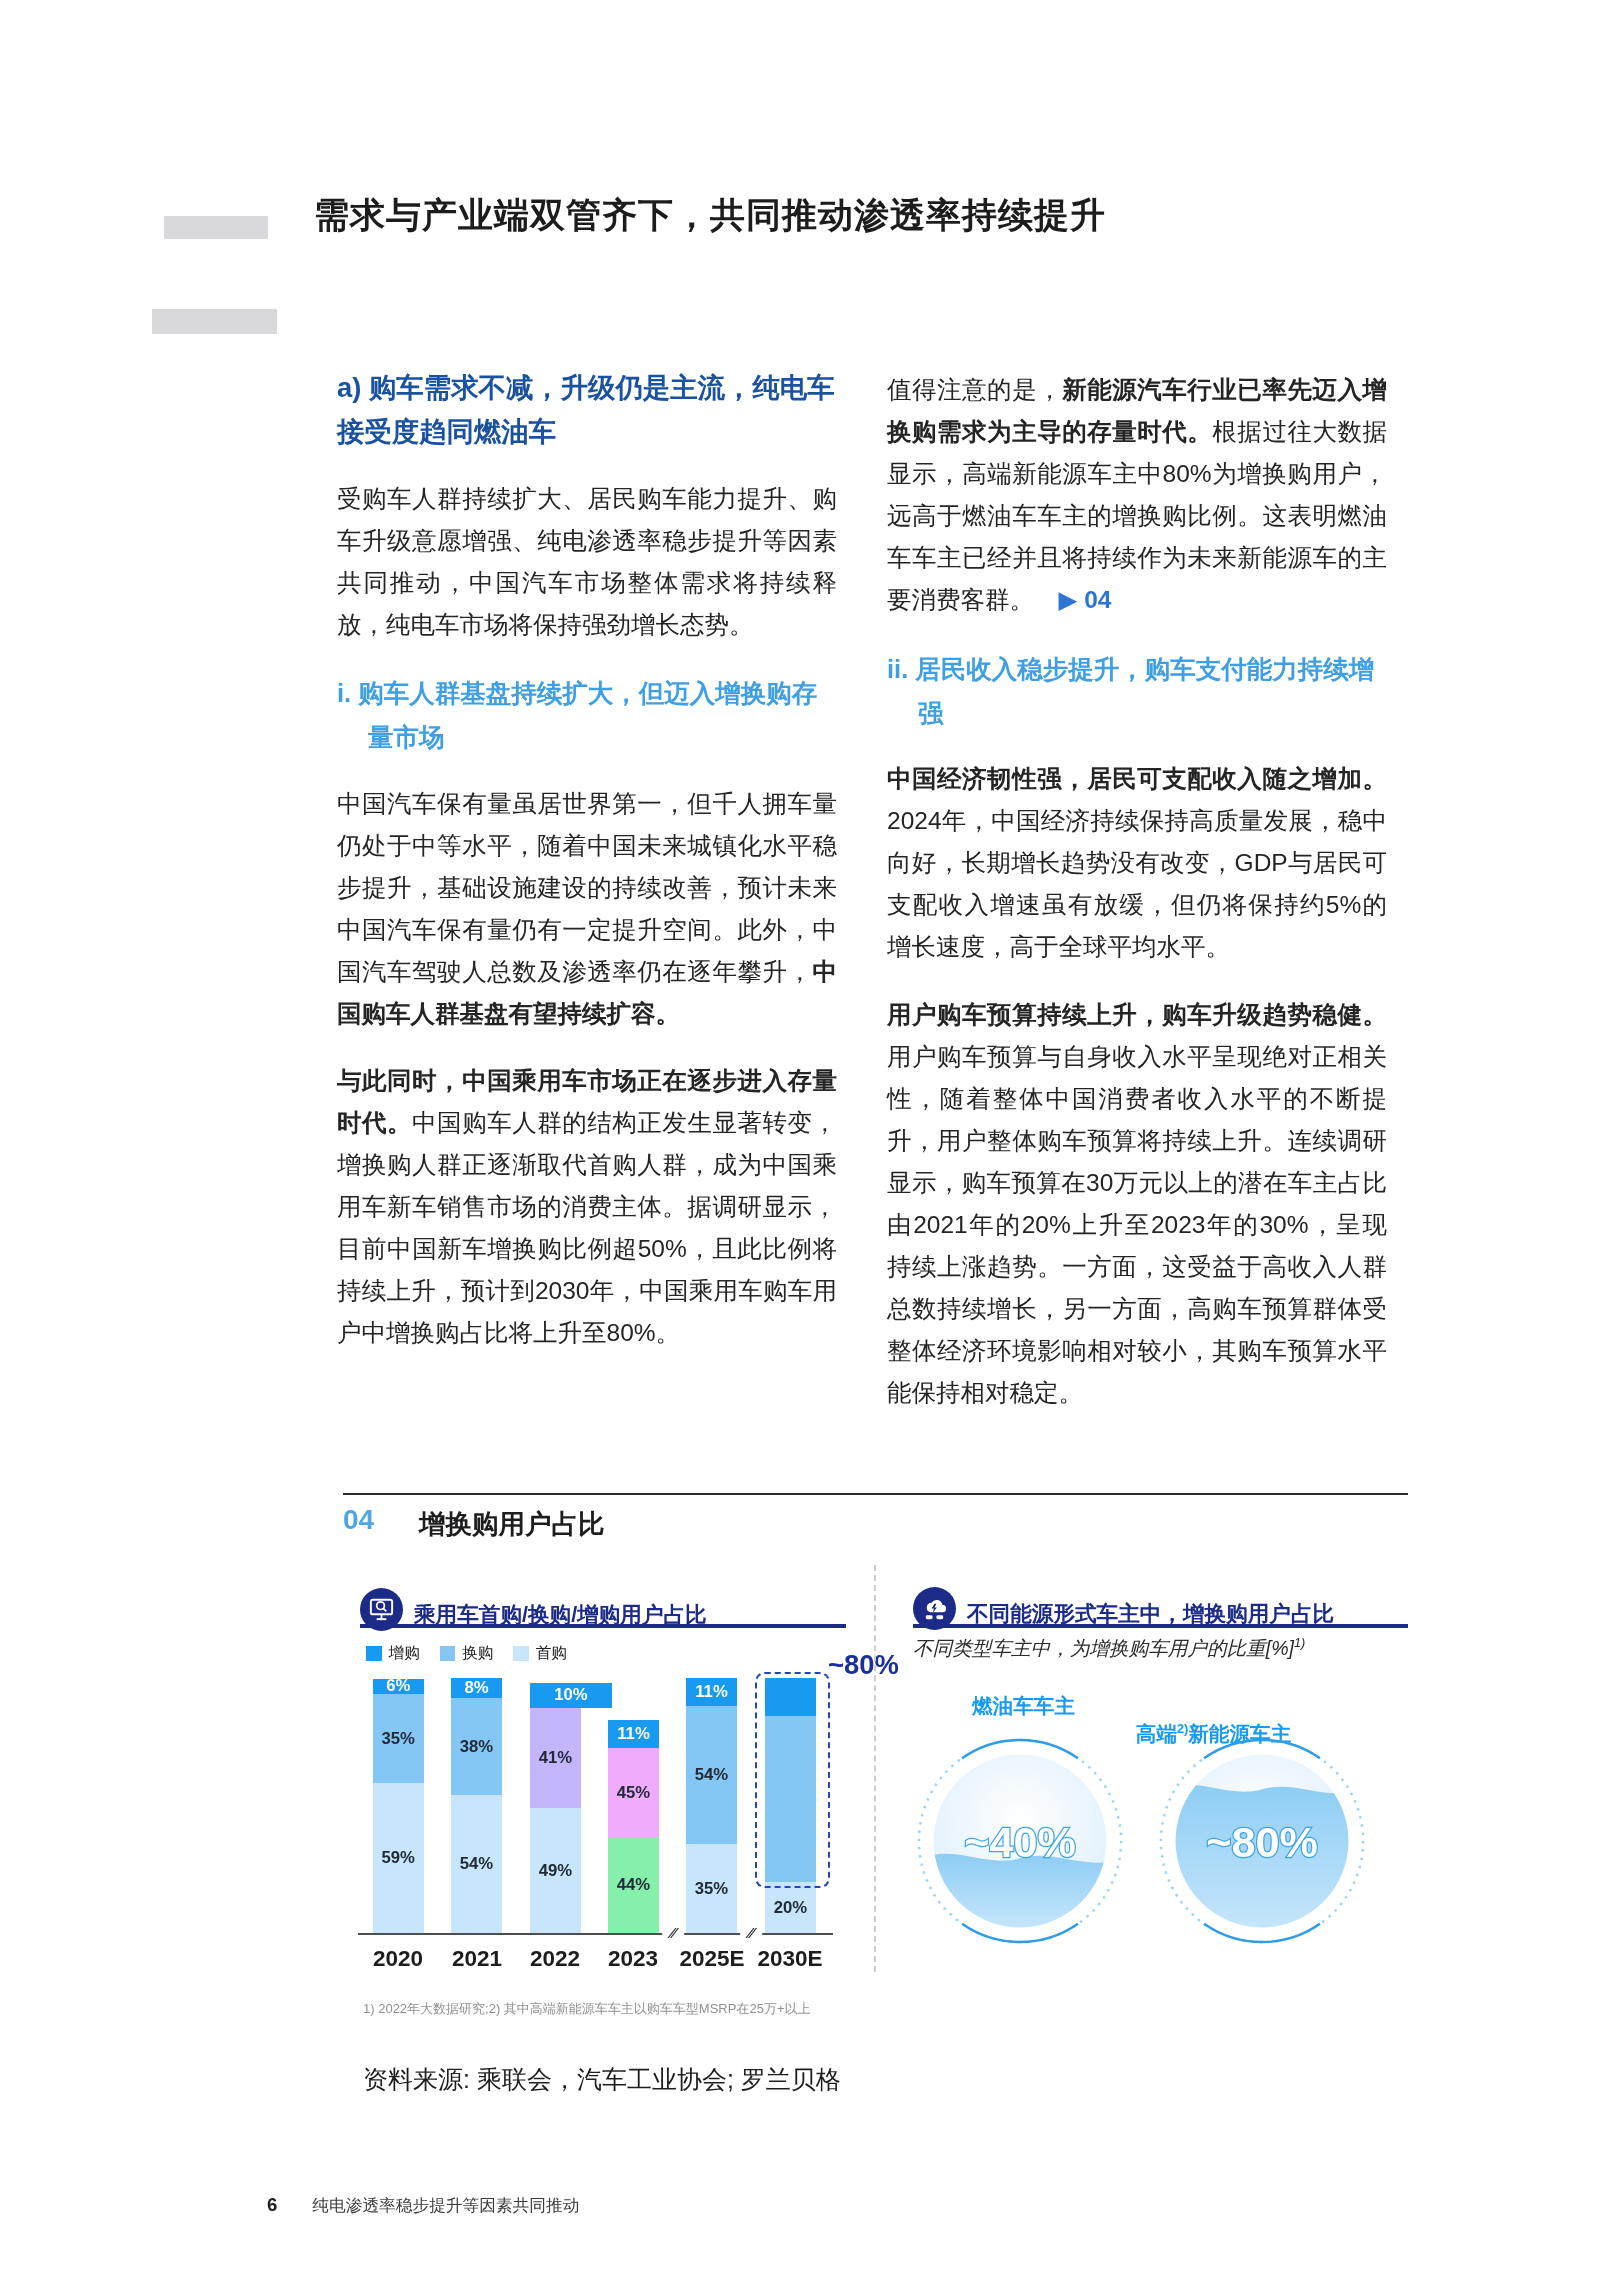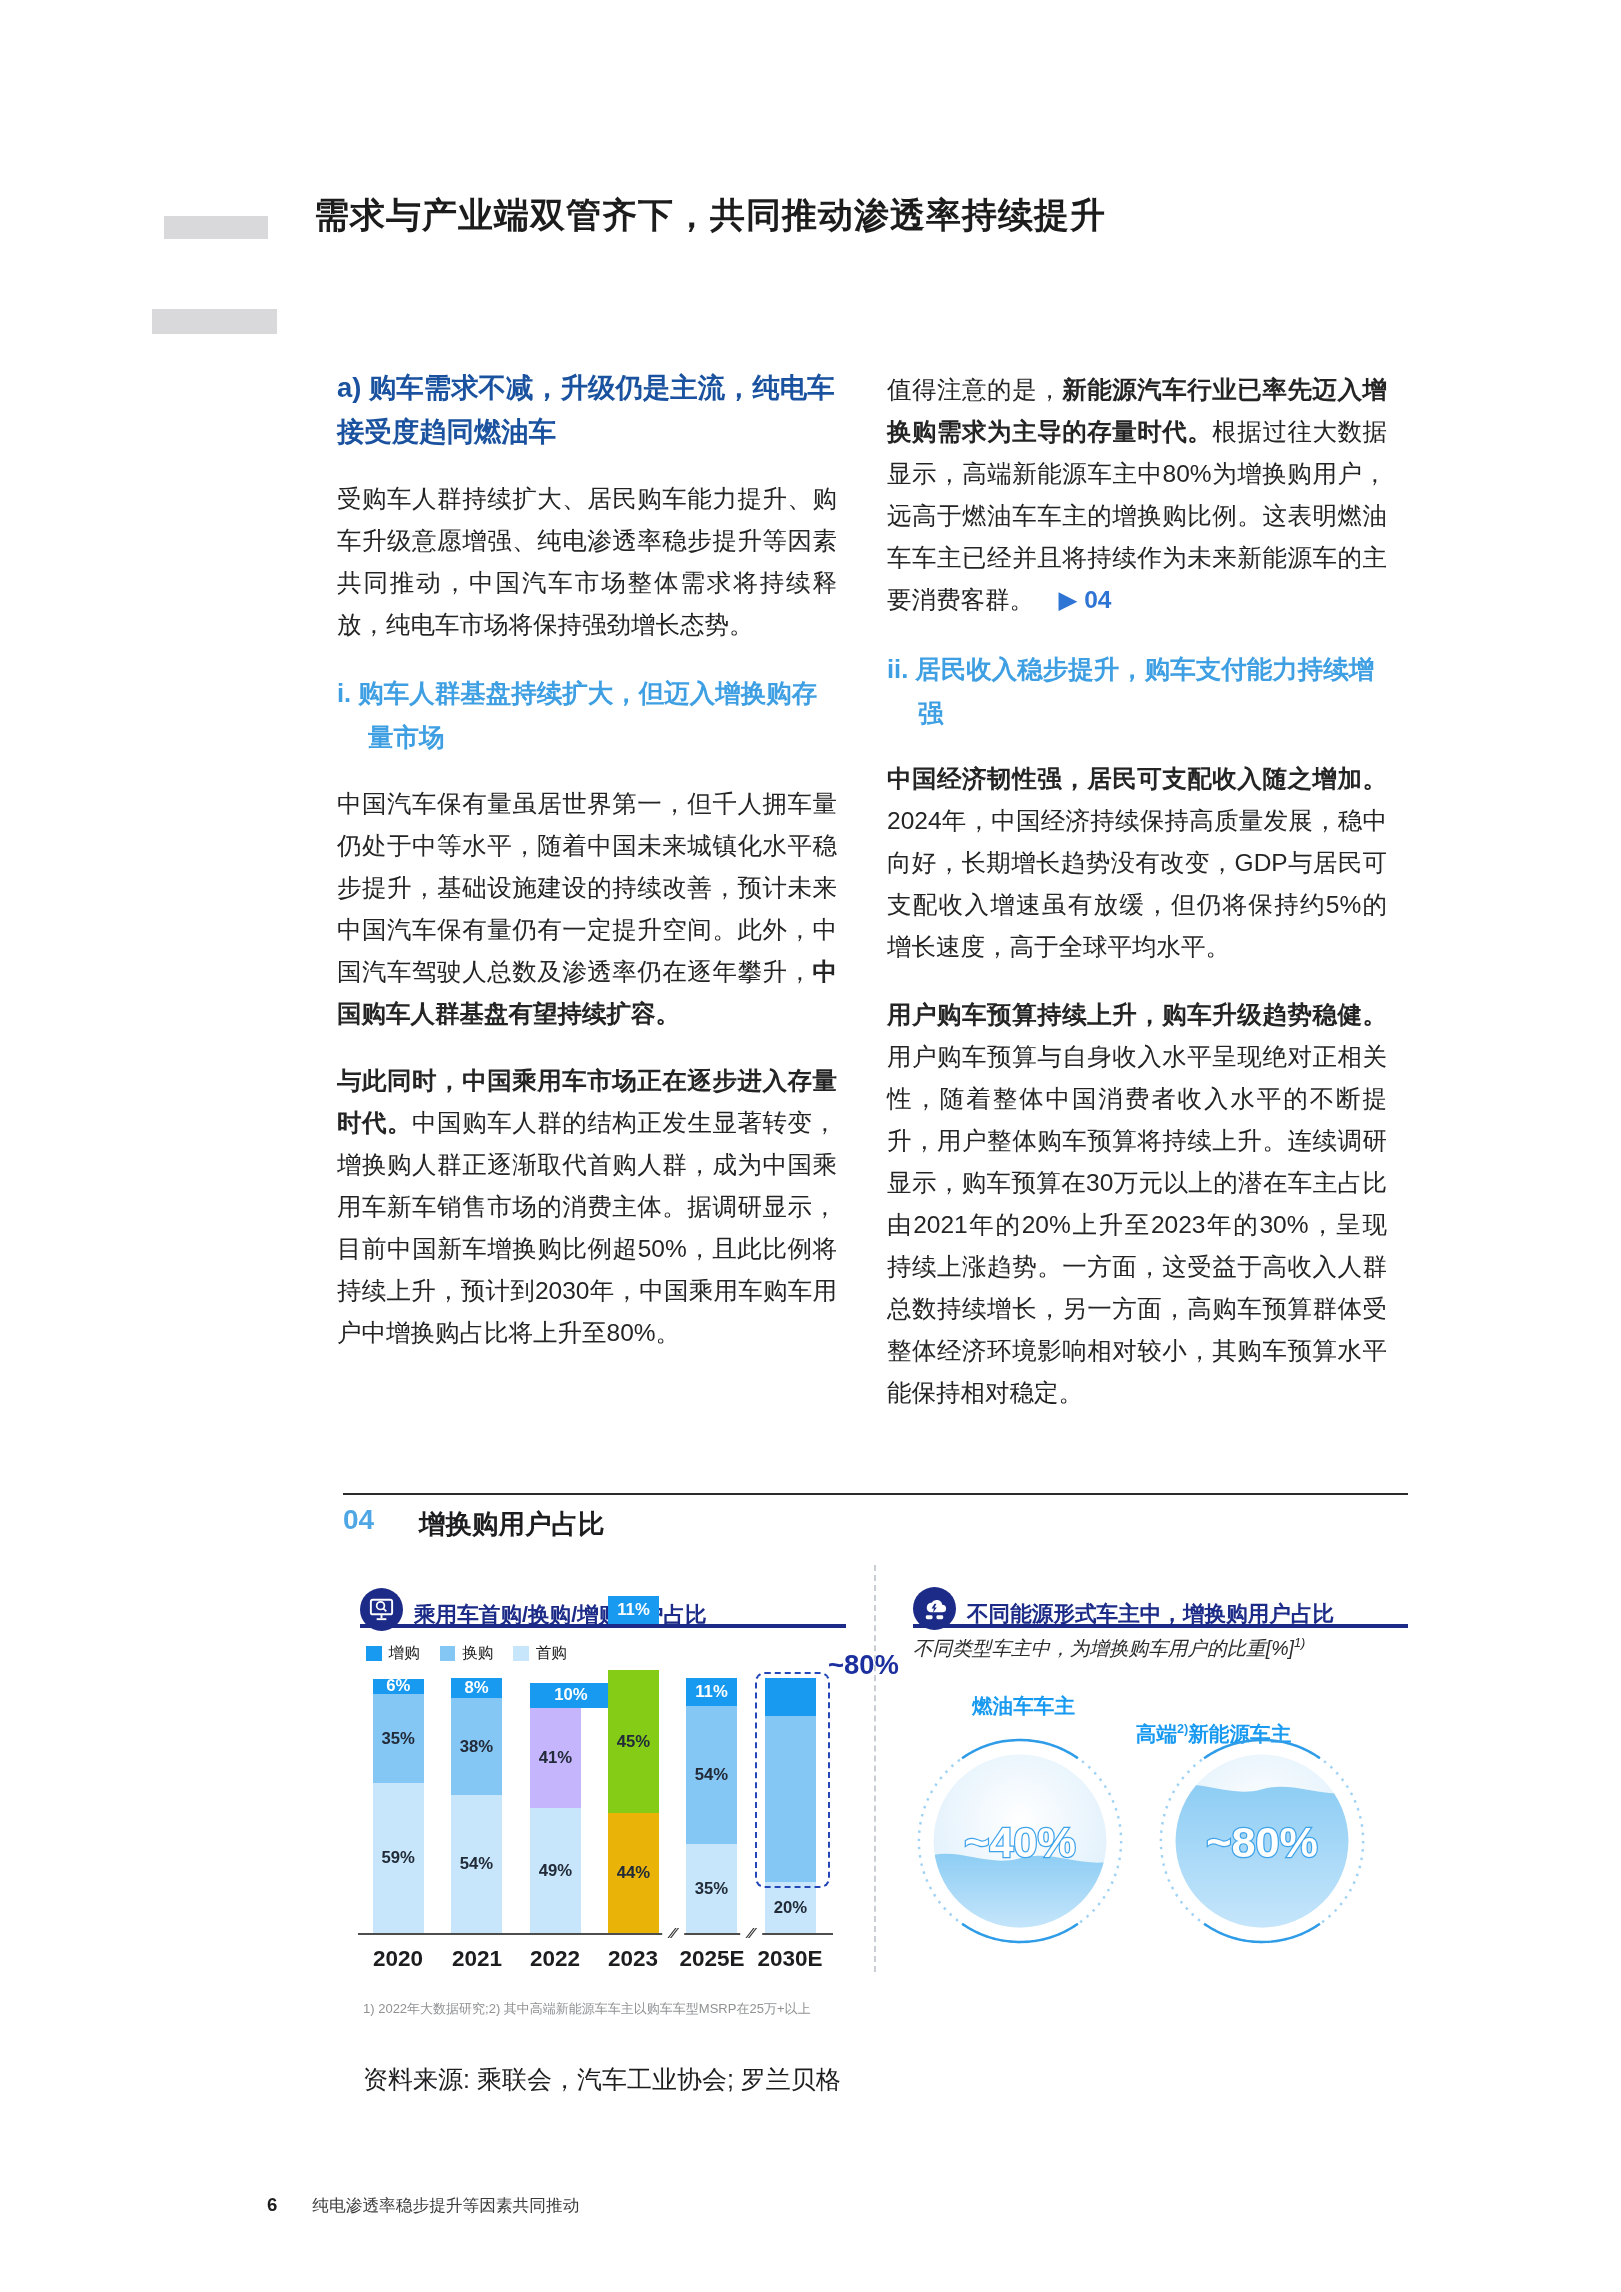--- a/index.html
+++ b/index.html
@@ -152,24 +152,24 @@
         </div>
         <div class="seg" style="height: 125px; background: rgb(199, 230, 251);">
           <span class="seglab" style="color: rgb(34, 43, 56);">49%</span>
         </div>
       </div>
       <div class="xlab" style="left: 197px;">2022</div>
       <div class="bar" style="left: 250px;">
         <div class="seg" style="height: 28px; background: rgb(24, 154, 240);">
           <span class="seglab" style="color: rgb(255, 255, 255);">11%</span>
         </div>
-        <div class="seg" style="height: 143px; background: #84cc16; margin-top: 46px;">
+        <div class="seg" style="height: 89px; background: #f0abfc;">
           <span class="seglab" style="color: rgb(34, 43, 56);">45%</span>
         </div>
-        <div class="seg" style="height: 120px; background: #eab308;">
+        <div class="seg" style="height: 96px; background: #86efac;">
           <span class="seglab" style="color: rgb(34, 43, 56);">44%</span>
         </div>
       </div>
       <div class="xlab" style="left: 275px;">2023</div>
       <div class="bar" style="left: 328px;">
         <div class="seg" style="height: 28px; background: rgb(24, 154, 240);">
           <span class="seglab" style="color: rgb(255, 255, 255);">11%</span>
         </div>
         <div class="seg" style="height: 138px; background: rgb(132, 198, 244);">
           <span class="seglab" style="color: rgb(34, 43, 56);">54%</span>

